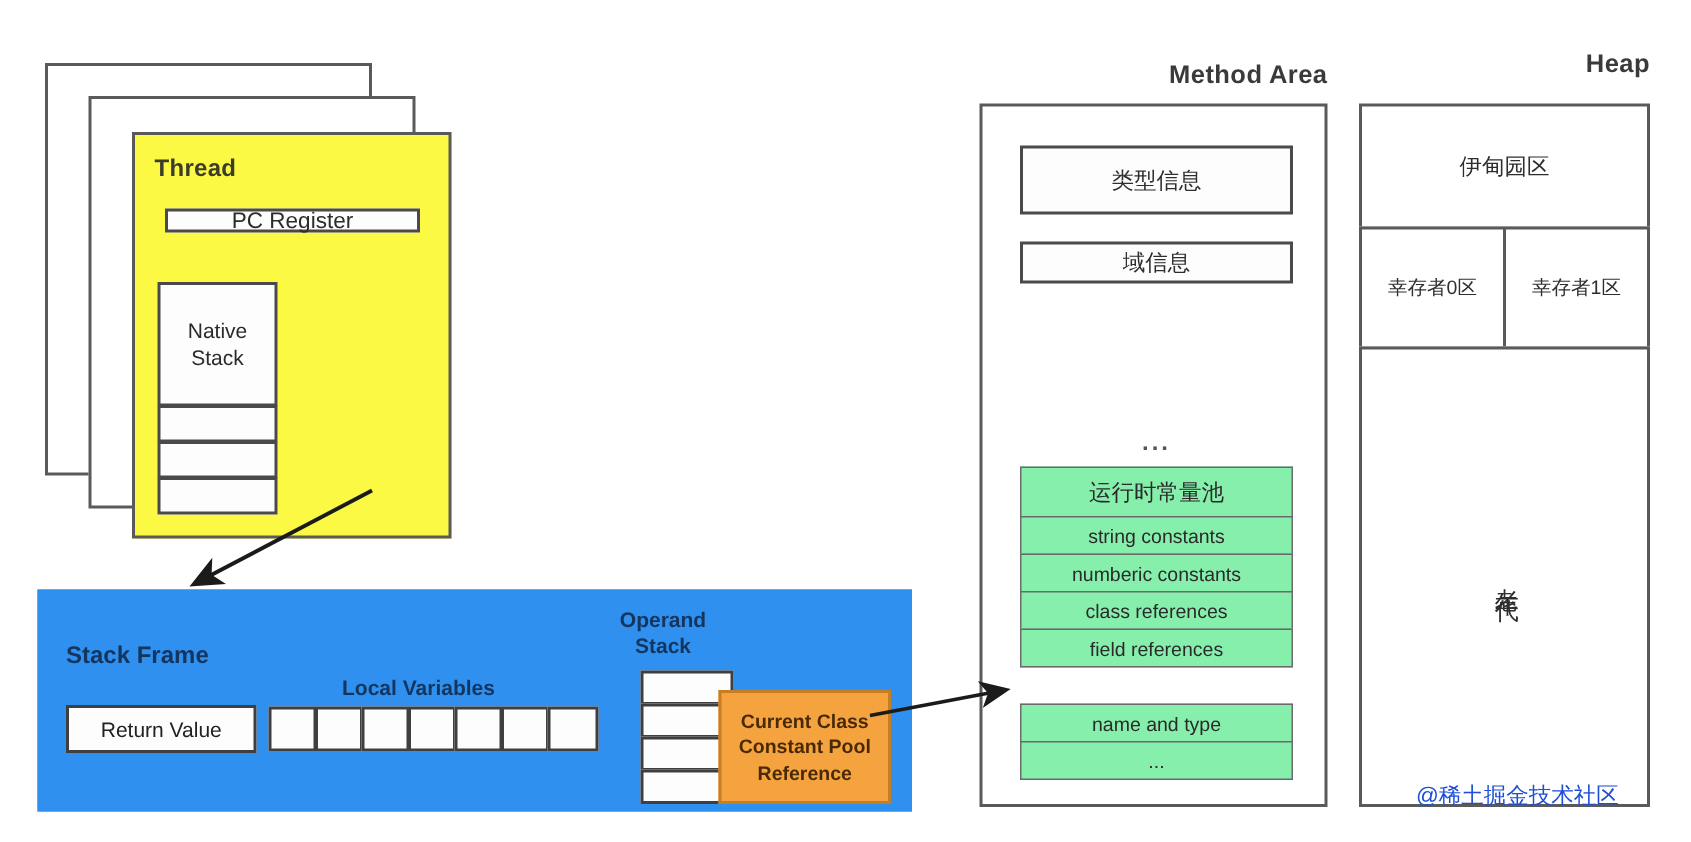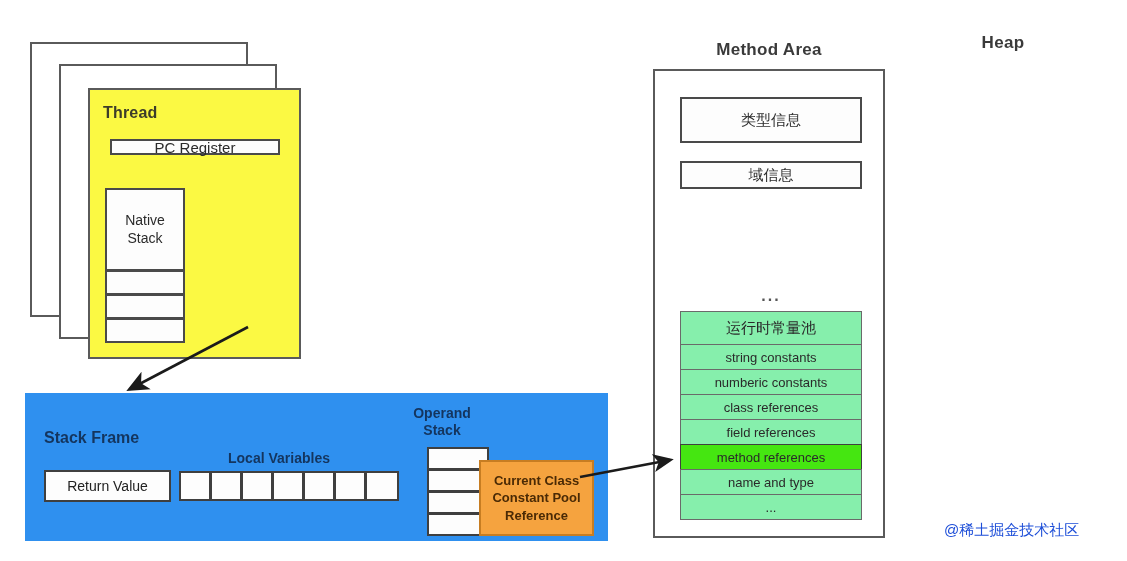--- a/index.html
+++ b/index.html
@@ -99,21 +99,21 @@
     line-height: 1.35;
     display: flex; align-items: center; justify-content: center;
     text-align: center;
   }
 
   
   .area-title {
     font-size: 17px;
     color: #3a3a3a;
     font-weight: 600;
-    text-align: center;
+    text-align: right;
     letter-spacing: .3px;
   }
 
   
   .ma-item {
     font-size: 15px;
     color: #2e2e2e;
   }
   .dots {
     font-size: 16px;
@@ -224,28 +224,35 @@
     <div class="abs wbox ma-item" style="left:25px; top:90px; width:182px; height:28px;">域信息</div>
 
     <div class="abs dots" style="left:25px; top:216px; width:182px;">...</div>
 
     <div class="abs" style="left:25px; top:240px; width:182px; height:209px;">
       <div class="cp-row head abs" style="left:0; top:0; width:182px; height:34px;">运行时常量池</div>
       <div class="cp-row abs" style="left:0; top:33px; width:182px; height:26px;">string constants</div>
       <div class="cp-row abs" style="left:0; top:58px; width:182px; height:26px;">numberic constants</div>
       <div class="cp-row abs" style="left:0; top:83px; width:182px; height:26px;">class references</div>
       <div class="cp-row abs" style="left:0; top:108px; width:182px; height:26px;">field references</div>
-      <div class="cp-row hl abs" style="left:0; top:133px; width:182px; height:26px;">method references</div>
       <div class="cp-row abs" style="left:0; top:158px; width:182px; height:26px;">name and type</div>
       <div class="cp-row abs" style="left:0; top:183px; width:182px; height:26px;">...</div>
     </div>
   </div>
 
   <div class="abs area-title" style="left:906px; top:33px; width:194px;">Heap</div>
 
+  <div class="abs" style="left:906px; top:69px; width:194px; height:469px;">
+    <div class="heap-cell abs" style="left:0; top:0; width:194px; height:84px;">伊甸园区</div>
+    <div class="heap-cell small abs" style="left:0; top:82px; width:98px; height:82px;">幸存者0区</div>
+    <div class="heap-cell small abs" style="left:96px; top:82px; width:98px; height:82px;">幸存者1区</div>
+    <div class="heap-cell abs" style="left:0; top:162px; width:194px; height:307px;">
+      <span class="vert-text">老年代</span>
+    </div>
+  </div>
 
   <div class="abs watermark" style="left:944px; top:521px;">@稀土掘金技术社区</div>
 
   <svg class="overlay" viewBox="0 0 1127 561">
     <defs>
       <marker id="ah" markerWidth="9" markerHeight="9" refX="7" refY="4.2" orient="auto" markerUnits="strokeWidth">
         <path d="M0,0.4 L8.6,4.2 L0,8 L2.2,4.2 Z" fill="#1b1b1b"></path>
       </marker>
     </defs>
     <line x1="248" y1="327" x2="130" y2="389" stroke="#1b1b1b" stroke-width="2.6" marker-end="url(#ah)"></line>

